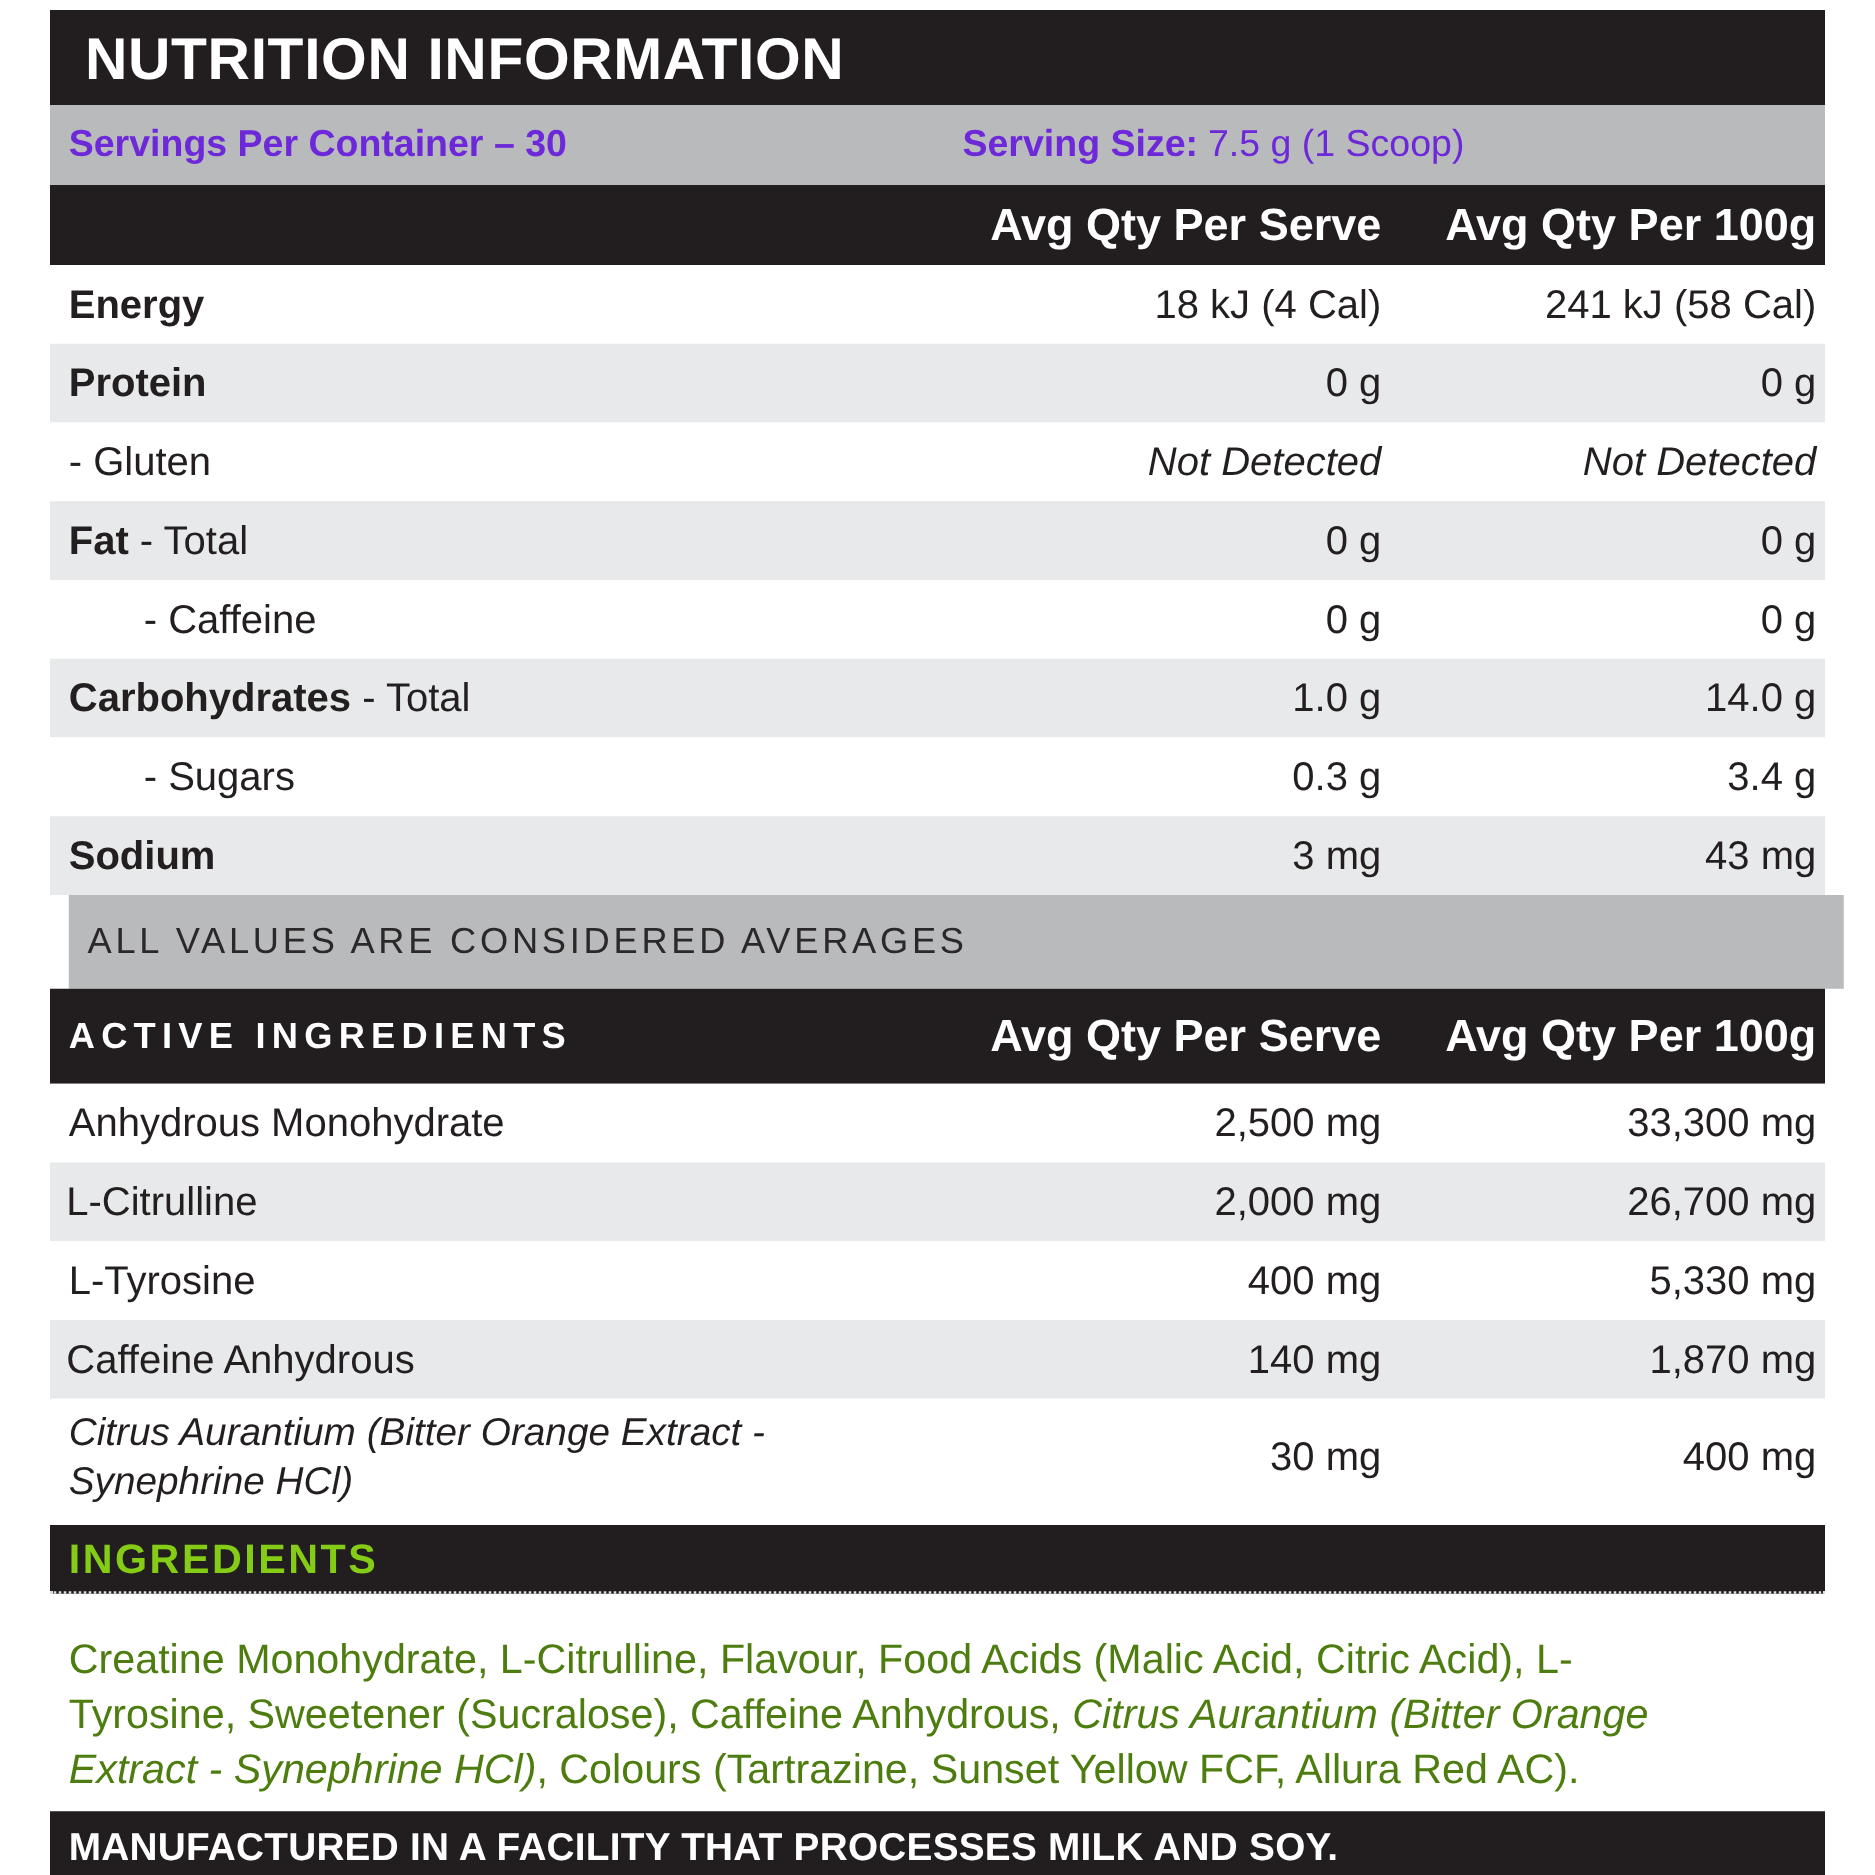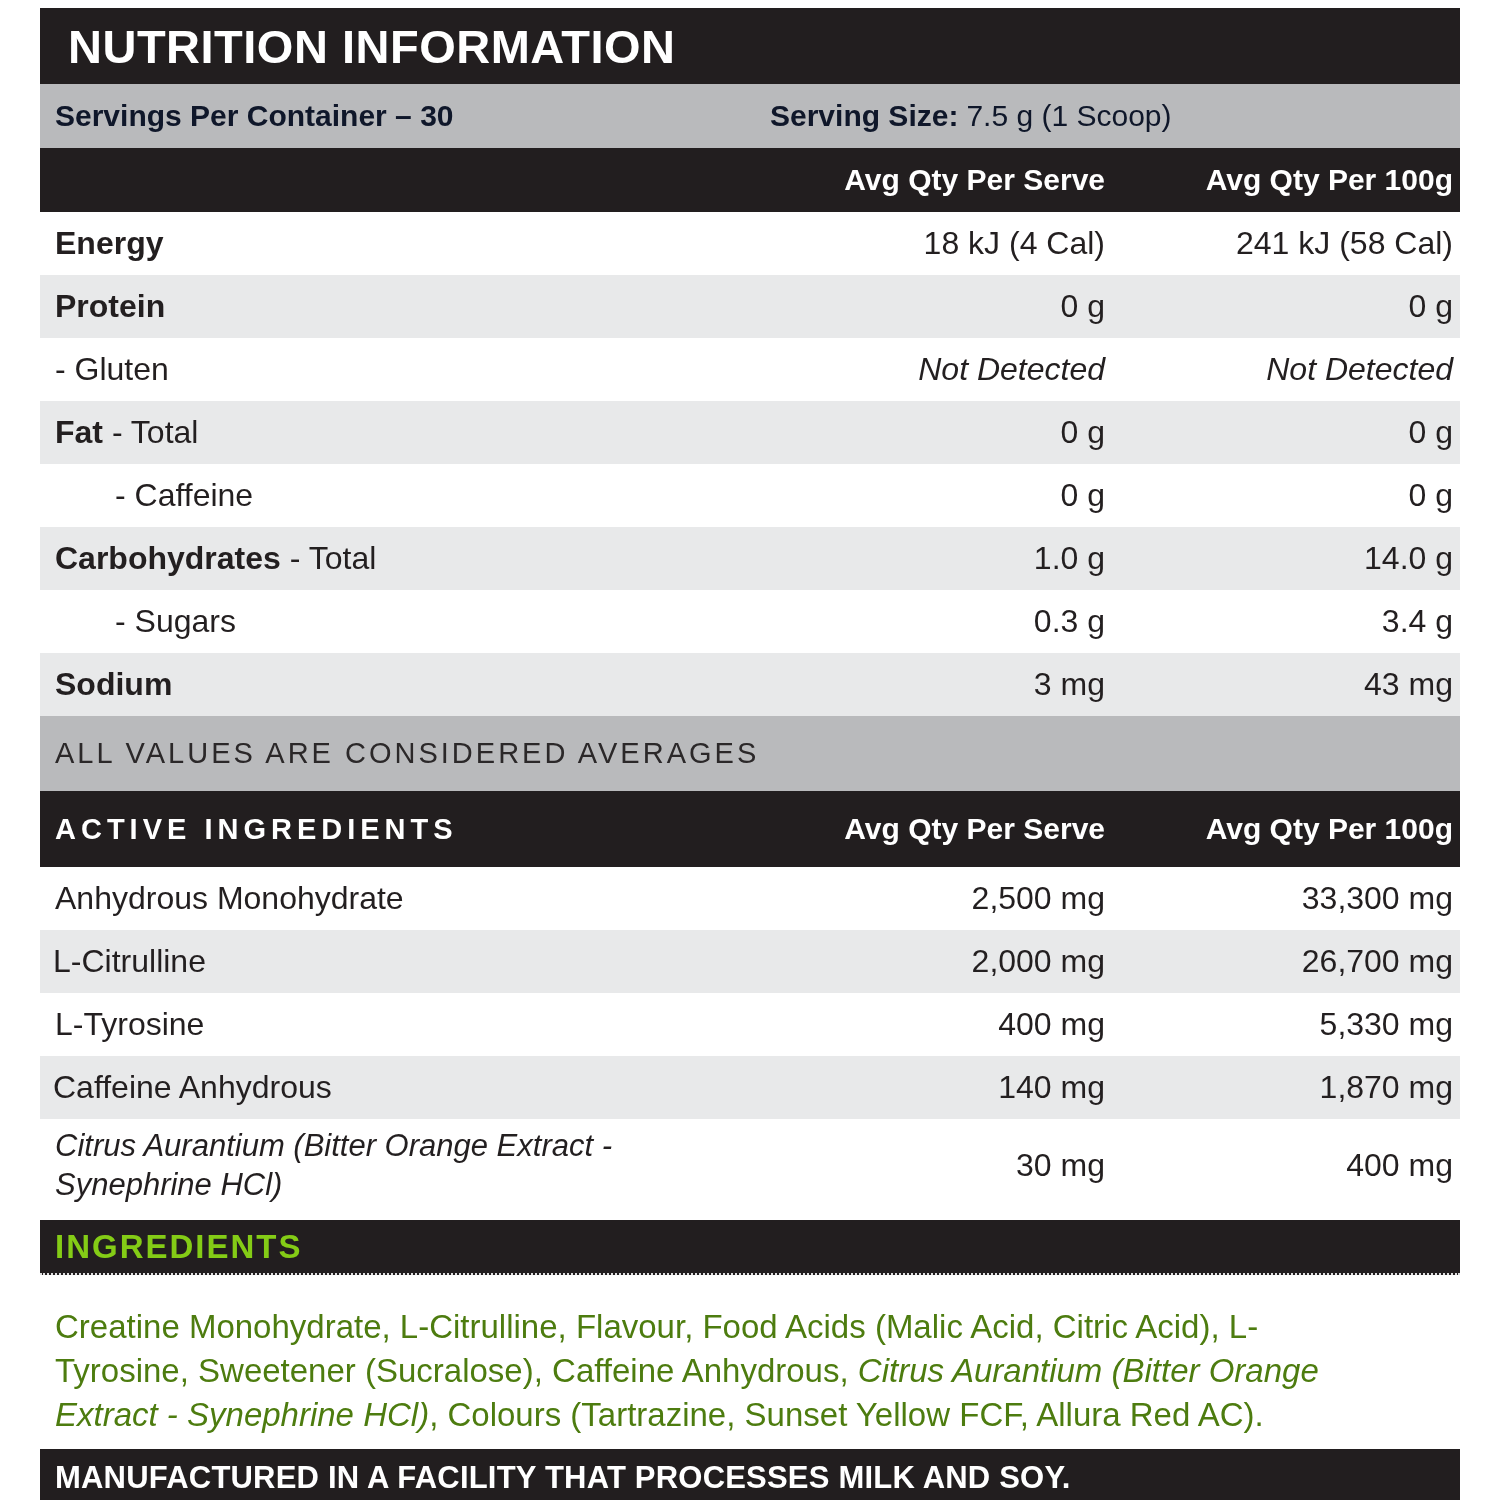--- a/index.html
+++ b/index.html
@@ -7,21 +7,21 @@
     width:1500px;height:1500px;
     font-family:"Liberation Sans", sans-serif;
     color:#231f20;
     -webkit-font-smoothing:antialiased;
   }
   .sheet{width:1420px;margin:8px 40px 0 40px;}
 
   
   .bar{box-sizing:border-box;width:100%;}
   .bar-black{background:#221e1f;color:#ffffff;}
-  .bar-gray{background:#b9babc;color:#0f172a;}
+  .bar-gray{background:#b9babc;color:#6d28d9;}
 
   .title-bar{height:76px;display:flex;align-items:center;padding-left:28px;}
   .title-bar h1{
     margin:0;font-size:47px;font-weight:700;letter-spacing:.5px;color:#fff;
   }
 
   .servings-bar{
     height:64px;display:grid;grid-template-columns:1fr 690px;align-items:center;
     padding-left:15px;font-size:30px;
   }
@@ -30,33 +30,33 @@
 
   
   .grid{
     display:grid;grid-template-columns:1fr 352px 348px;
     align-items:center;box-sizing:border-box;
     padding:0 7px 0 15px;
   }
   .c2,.c3{text-align:right;white-space:nowrap;}
 
   .cols-bar{height:64px;}
-  .colhead{font-weight:700;font-size:30px;color:#fff;}
+  .colhead{font-weight:700;font-size:36px;color:#fff;}
 
   
   .row{height:63px;font-size:32px;background:#ffffff;}
   .row.shade{background:#e8e9ea;}
   .row .name b{font-weight:700;}
   .row .name .rest{font-weight:400;}
   .row.indent .name{padding-left:60px;}
   .row.italic-vals .c2,.row.italic-vals .c3{font-style:italic;}
 
   .averages-bar{
     height:75px;display:flex;align-items:center;padding-left:15px;
-    font-size:29px;letter-spacing:3px;color:#2b2829;
+    font-size:29px;letter-spacing:3px;color:#2b2829;margin-left:15px;
   }
 
   .active-bar{height:76px;}
   .active-title{font-weight:700;font-size:29px;letter-spacing:5px;color:#fff;}
 
   .active-row{height:63px;font-size:32px;background:#fff;}
   .active-row.shade{background:#e8e9ea;padding-left:13px;}
   .active-row.tall{height:93px;}
   .active-row .iname{font-style:italic;font-size:31px;line-height:1.25;max-width:640px;display:inline-block;}
 

